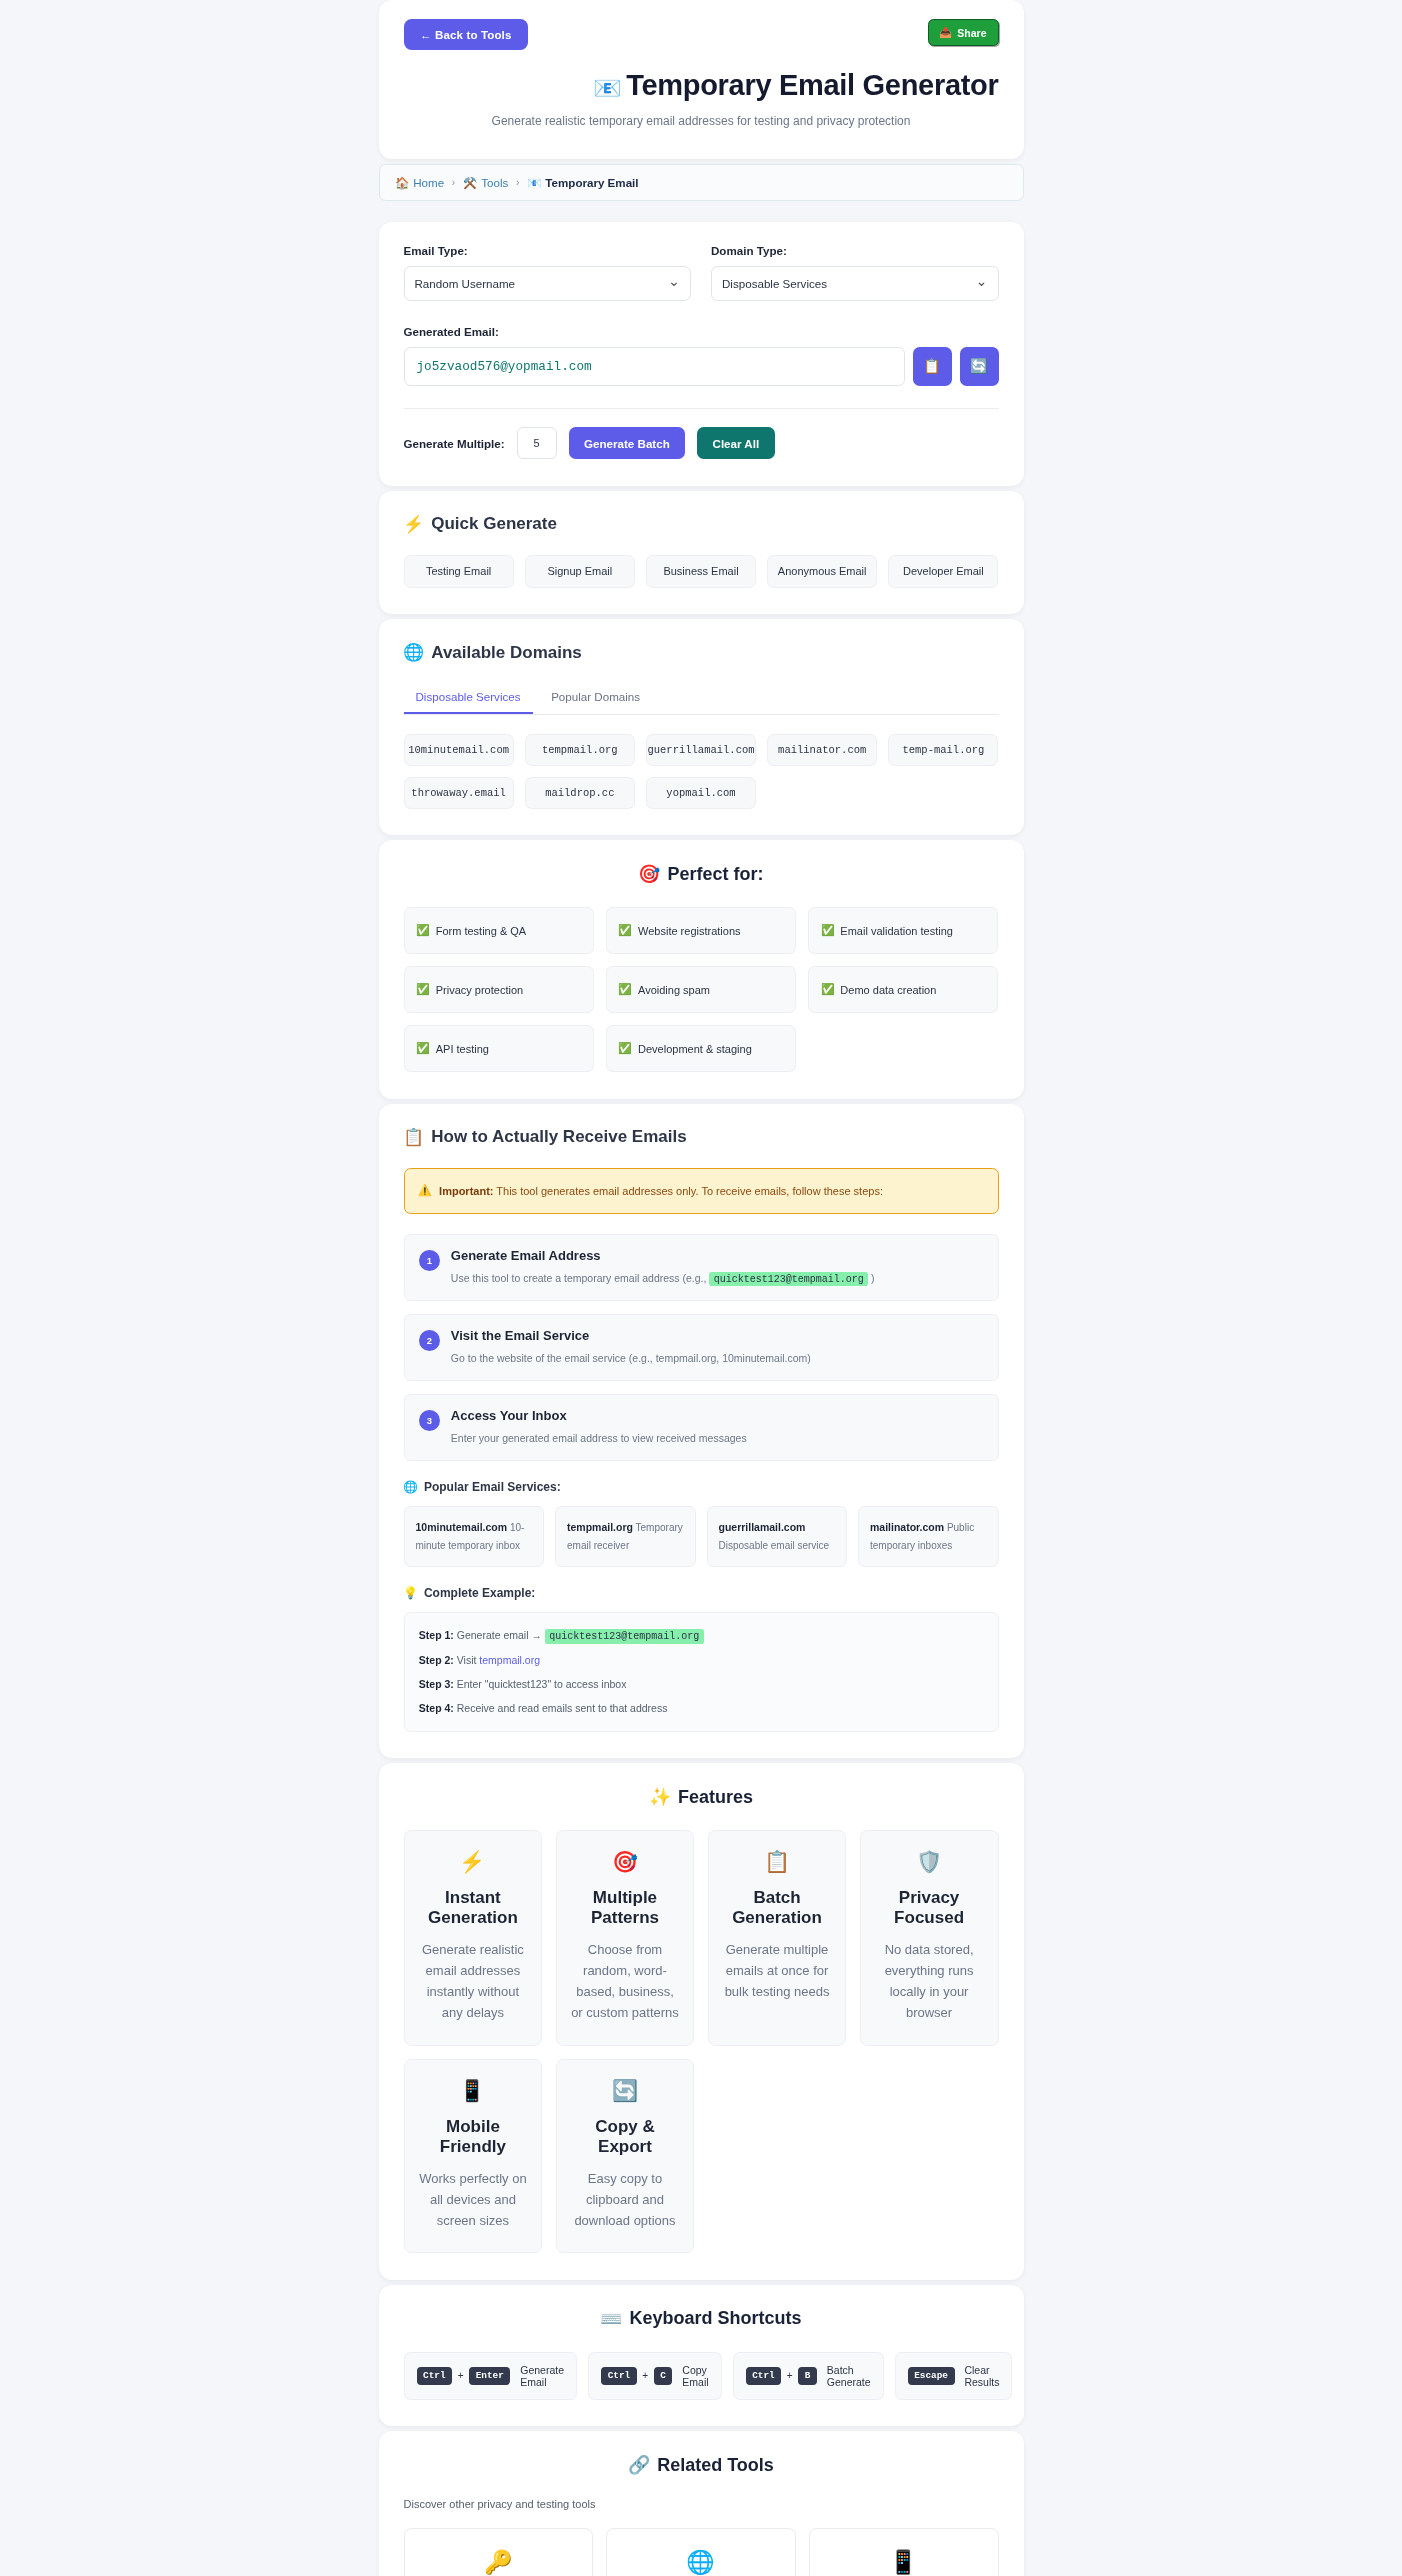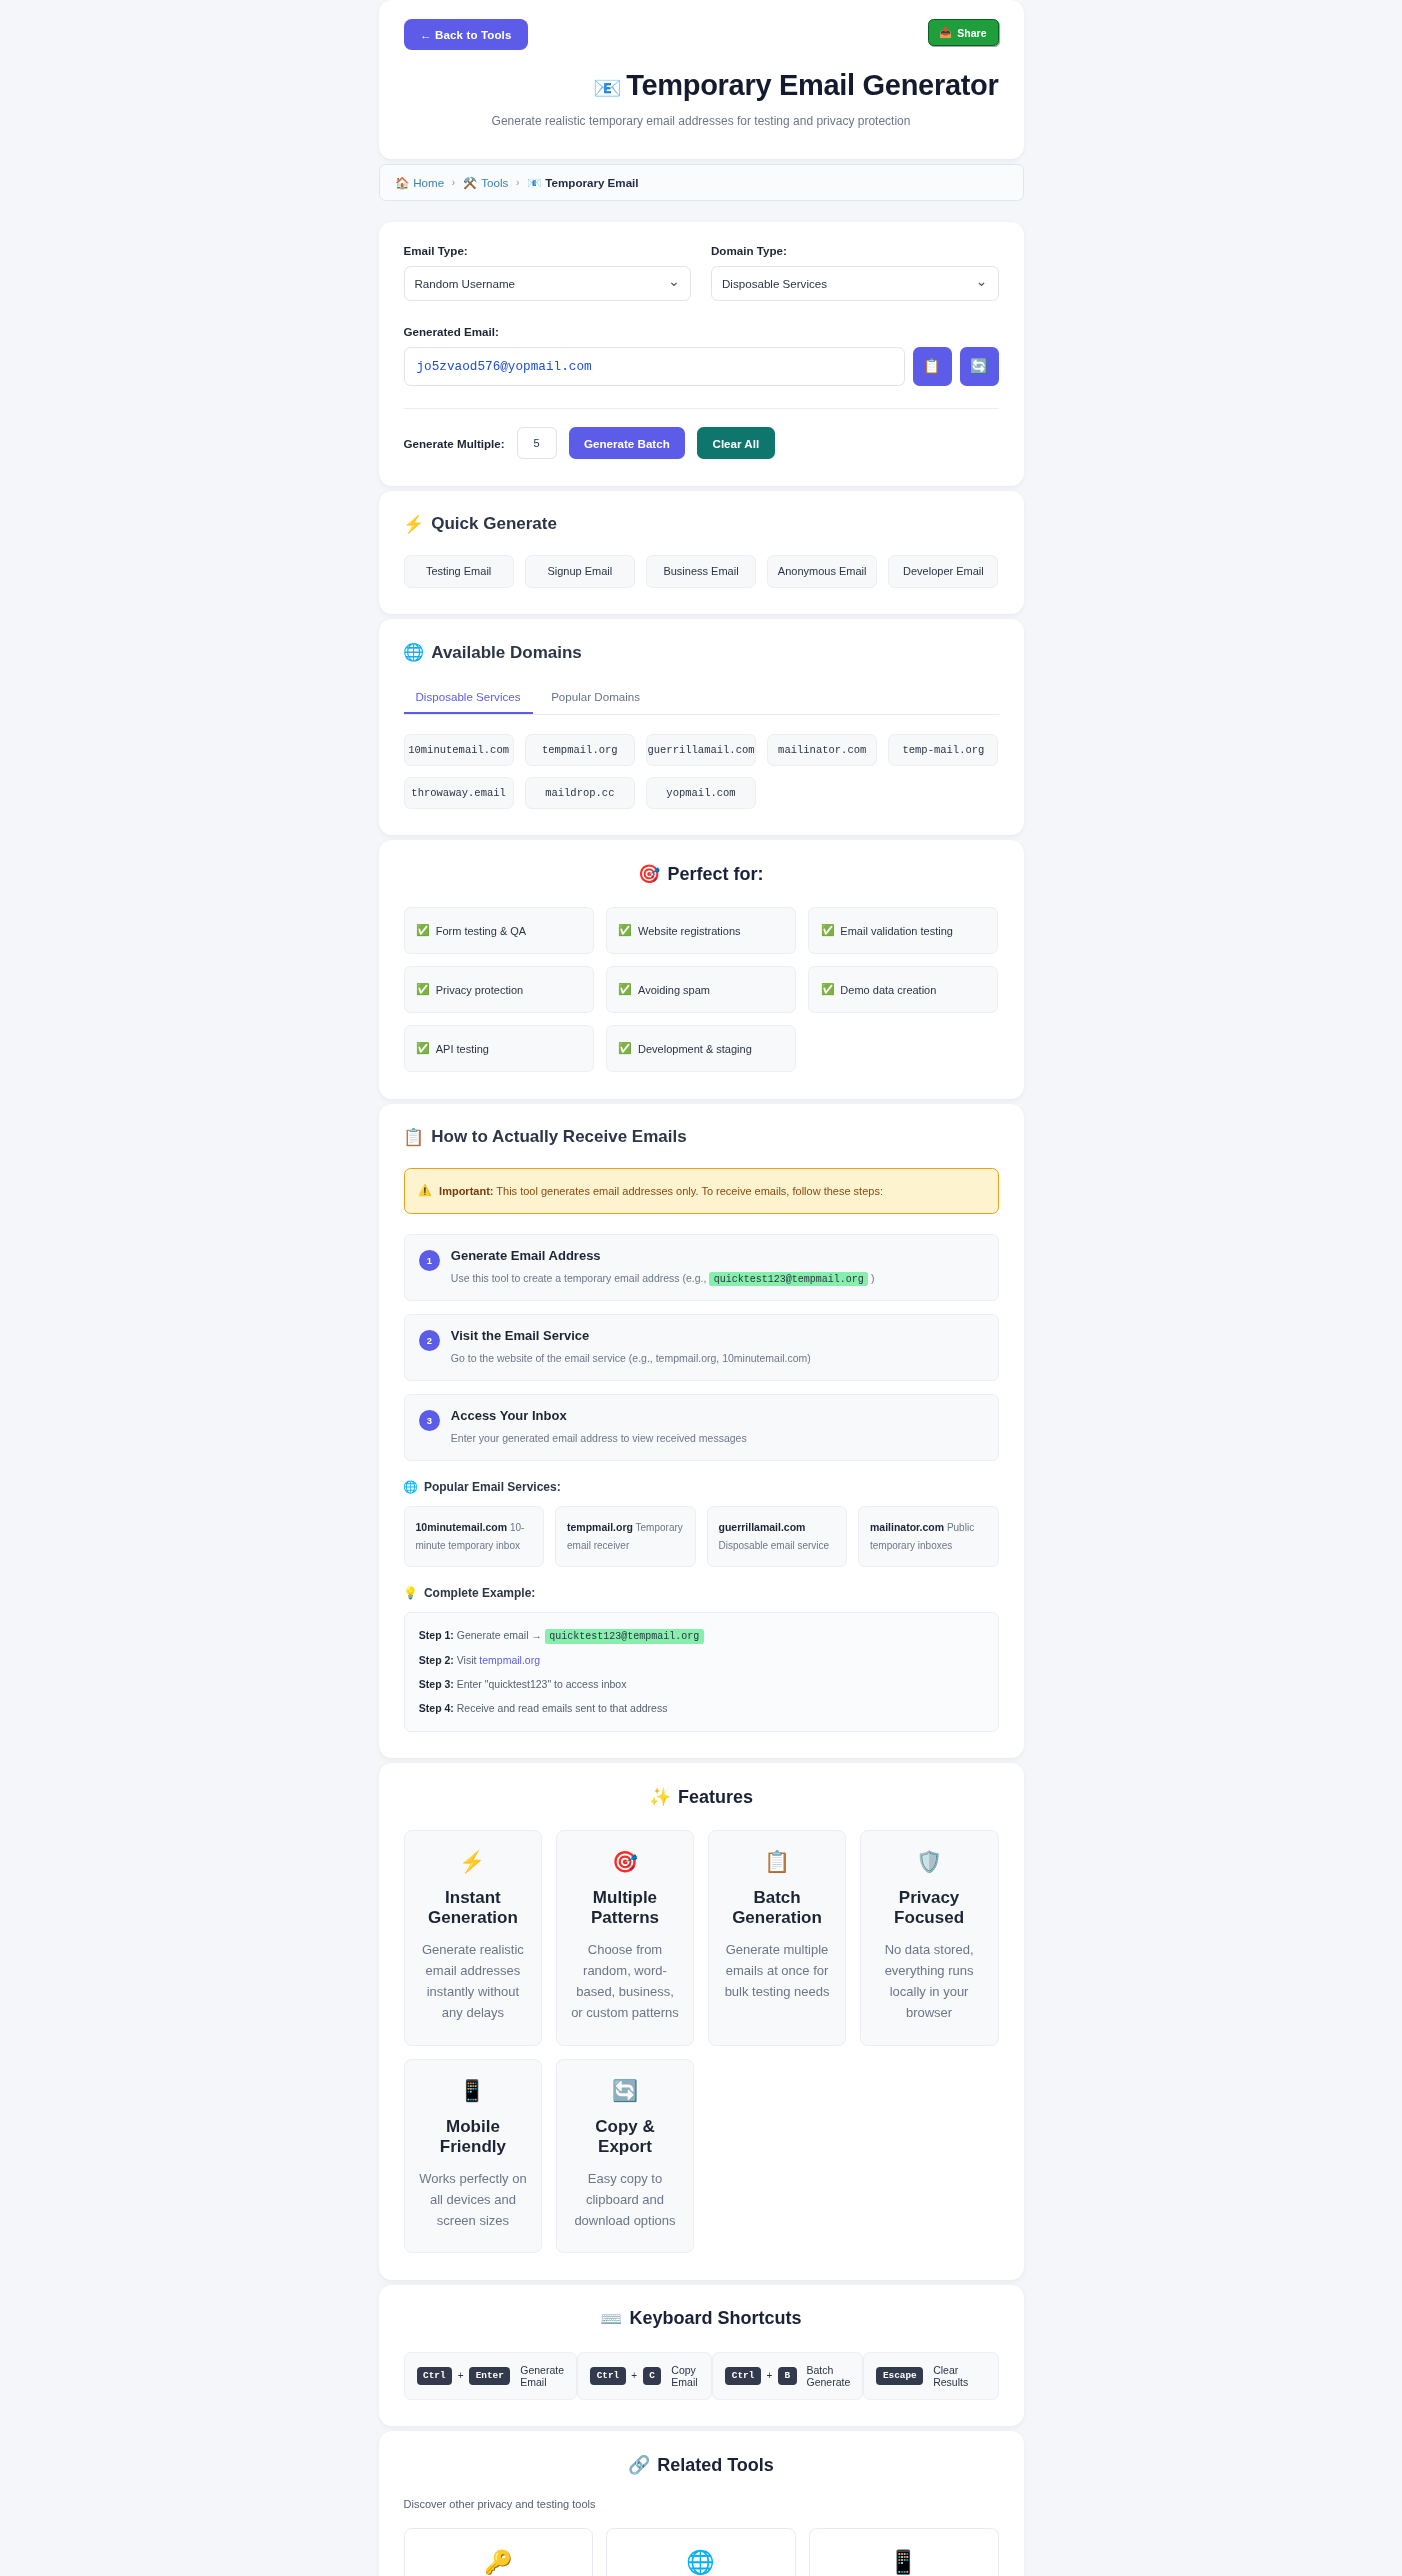--- a/index.html
+++ b/index.html
@@ -61,21 +61,21 @@
   }
   .sel-wrap { position: relative; }
   .sel-wrap::after {
     content: "\2304"; position: absolute; right: 11px; top: 6.6px;
     font-size: 14.3px; color: #555; pointer-events: none;
   }
   .gen-row { margin-top: 24px; }
   .email-line { display: flex; gap: 7.7px; align-items: stretch; }
   .email-input {
     flex: 1; height: 39px; border: 0.6px solid #dfe3ea; border-radius: 6.6px;
-    padding: 0 12px; font-size: 12.7px; color: #1d4ed8;
+    padding: 0 12px; font-size: 12.7px; color: #0f766e;
     font-family: "Liberation Mono", monospace; background: #fff;
   }
   .icon-btn {
     width: 39px; height: 39px; border: none; border-radius: 6.6px; background: #5c5ce8;
     color: #fff; font-size: 14.3px; cursor: pointer; display: flex; align-items: center; justify-content: center;
   }
   .divider { height: 0.6px; background: #ececf1; margin: 22px 0 19px 0; }
   .multi-row { display: flex; align-items: center; gap: 12px; }
   .multi-lbl { font-size: 11.6px; font-weight: 700; color: #1d2535; }
   .num-input {
@@ -179,21 +179,21 @@
   .feat-grid { display: grid; grid-template-columns: repeat(4, 1fr); gap: 13.2px; }
   .feat {
     background: #f8f9fb; border: 0.6px solid #eceef3; border-radius: 7.7px;
     padding: 19px 13.2px 21px 13.2px; text-align: center;
   }
   .feat-ic { font-size: 21px; margin-bottom: 14.3px; display: block; }
   .feat-t { font-size: 17px; font-weight: 700; color: #1d2535; margin-bottom: 12px; }
   .feat-d { font-size: 13px; color: #6c7689; line-height: 1.6; }
 
   
-  .kb-grid { display: grid; grid-template-columns: repeat(4, 1fr); }
+  .kb-grid { display: grid; grid-template-columns: repeat(4, 1fr); gap: 11px; }
   .kb {
     background: #f8f9fb; border: 0.6px solid #eceef3; border-radius: 6.6px;
     padding: 11px 12px; min-height: 43px; display: flex; align-items: center; gap: 5.5px;
   }
   .key {
     background: #333a4d; color: #fff; border-radius: 3.9px; padding: 3.3px 6.6px;
     font-family: "Liberation Mono", monospace; font-size: 9.4px; font-weight: 700;
   }
   .kb-plus { color: #2b3445; font-size: 10px; }
   .kb-lbl { font-size: 10.5px; color: #2b3445; margin-left: 4.4px; }

